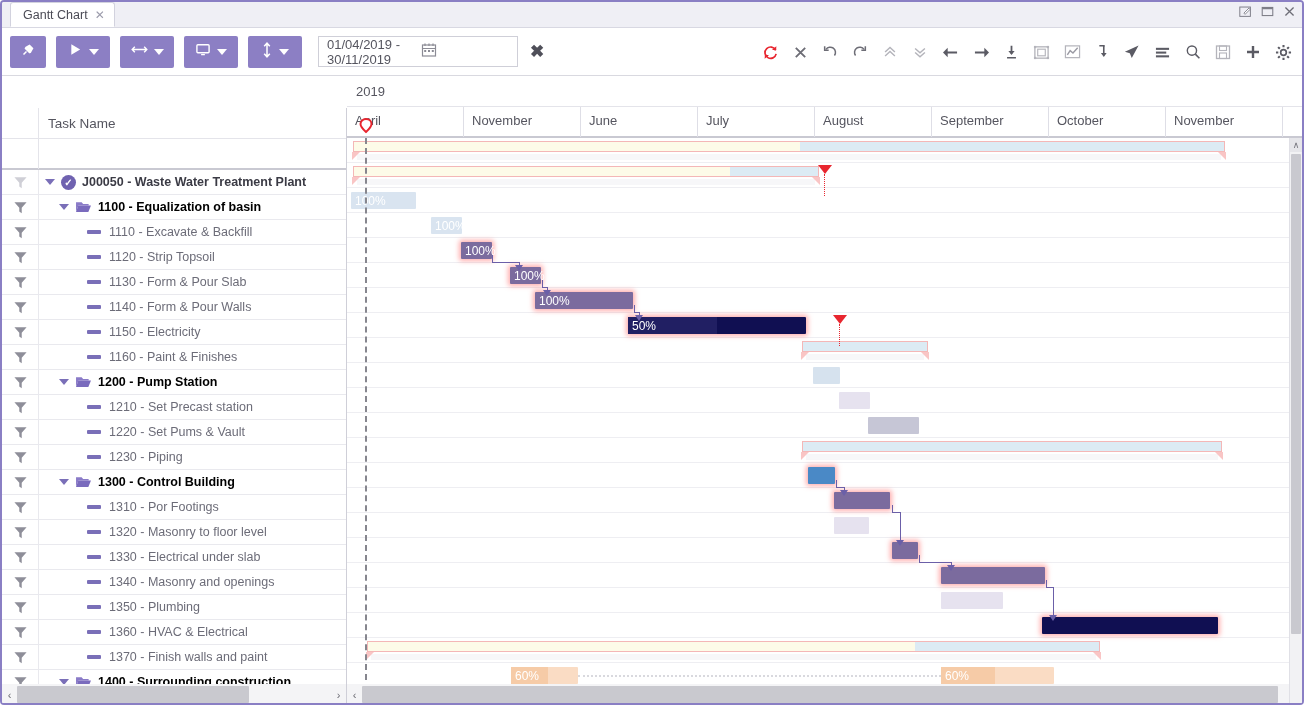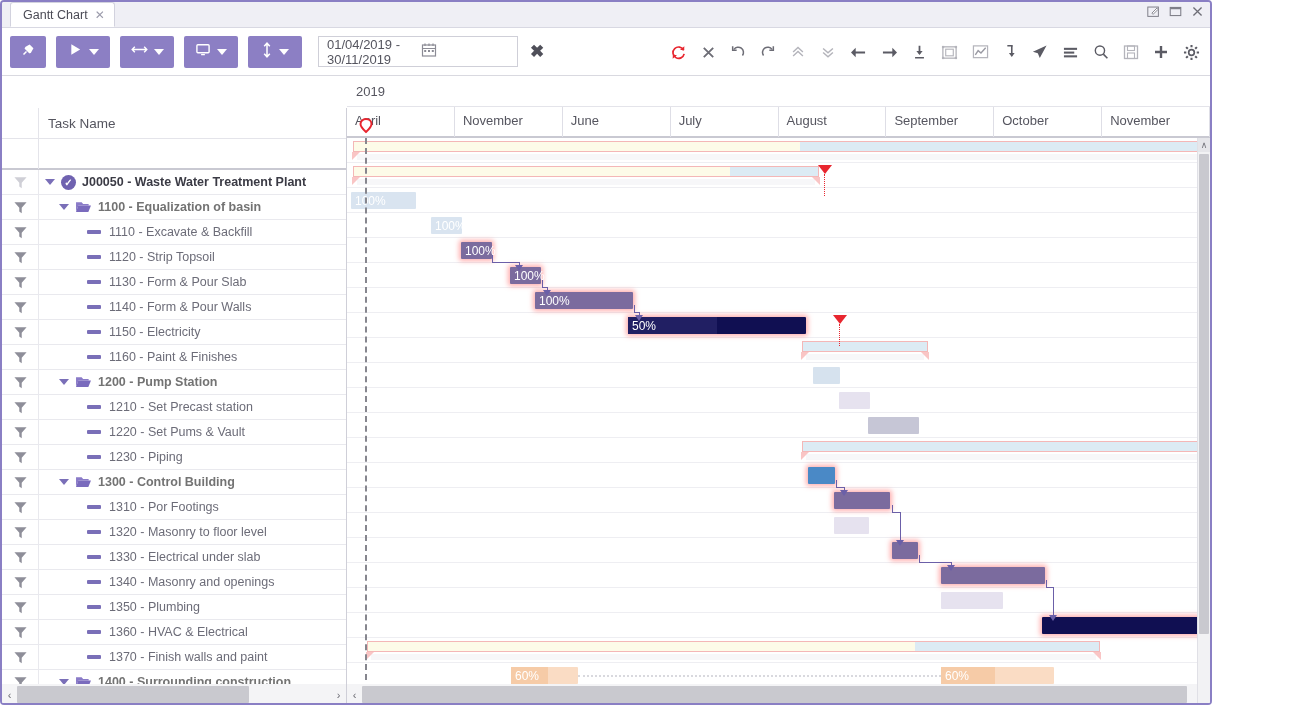--- a/index.html
+++ b/index.html
@@ -4,21 +4,21 @@
 <style>
   * { box-sizing: border-box; margin: 0; padding: 0; }
   html, body {
     width: 1304px; height: 705px;
     font-family: "Liberation Sans", sans-serif;
     background: #ffffff;
     overflow: hidden;
   }
   .window {
     position: relative;
-    width: 1212px; height: 705px;
+    width: 1304px; height: 705px;
     background: #ffffff;
     border: 2px solid #8a7fc4;
     border-radius: 4px;
     overflow: hidden;
   }
 
   
   .titlebar {
     position: relative;
     height: 26px;
@@ -130,21 +130,21 @@
     display: flex; align-items: center; justify-content: center;
     border-right: 1px solid #e9e9ee;
     cursor: pointer;
   }
   .gname {
     flex: 1; display: flex; align-items: center;
     font-size: 12.5px; color: #6c6c78;
     white-space: nowrap; overflow: hidden;
   }
   .gname.lvl0 { padding-left: 6px; font-weight: bold; color: #3b3b45; }
-  .gname.lvl1 { padding-left: 20px; font-weight: bold; color: #737373; }
+  .gname.lvl1 { padding-left: 20px; font-weight: bold; color: #000000; }
   .gname.lvl2 { padding-left: 48px; align-items: center; }
   .expander {
     width:0;height:0;border-left:5px solid transparent;border-right:5px solid transparent;
     border-top:6px solid #7a6fb8; margin-right: 6px;
   }
   .ic-check {
     width: 15px; height: 15px; border-radius: 50%;
     background: #6f62b0; margin-right: 6px;
     display:flex;align-items:center;justify-content:center;
     color:#fff; font-size:10px; flex-shrink:0;

